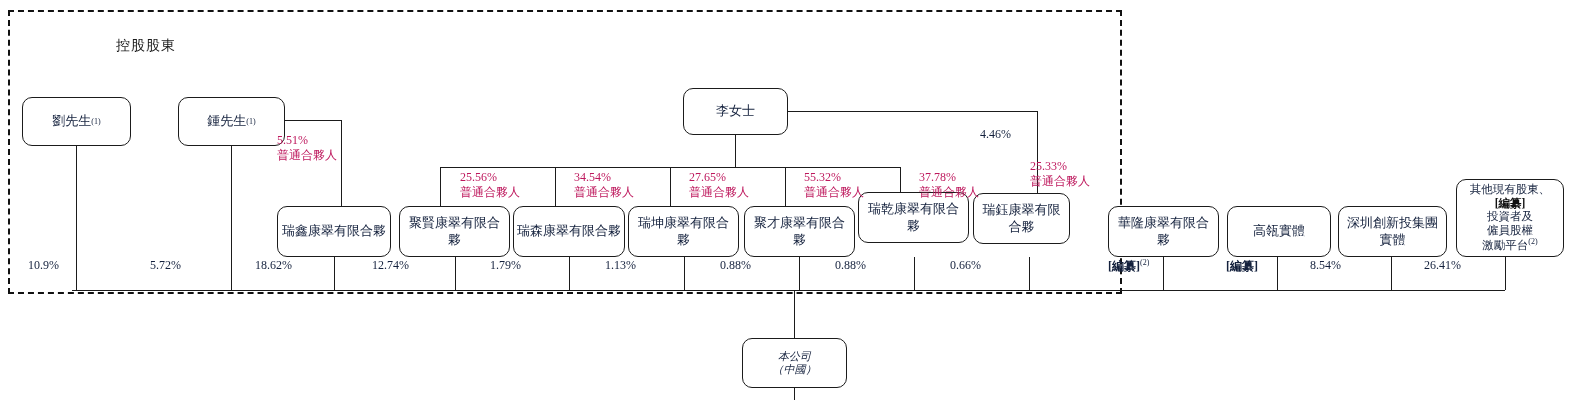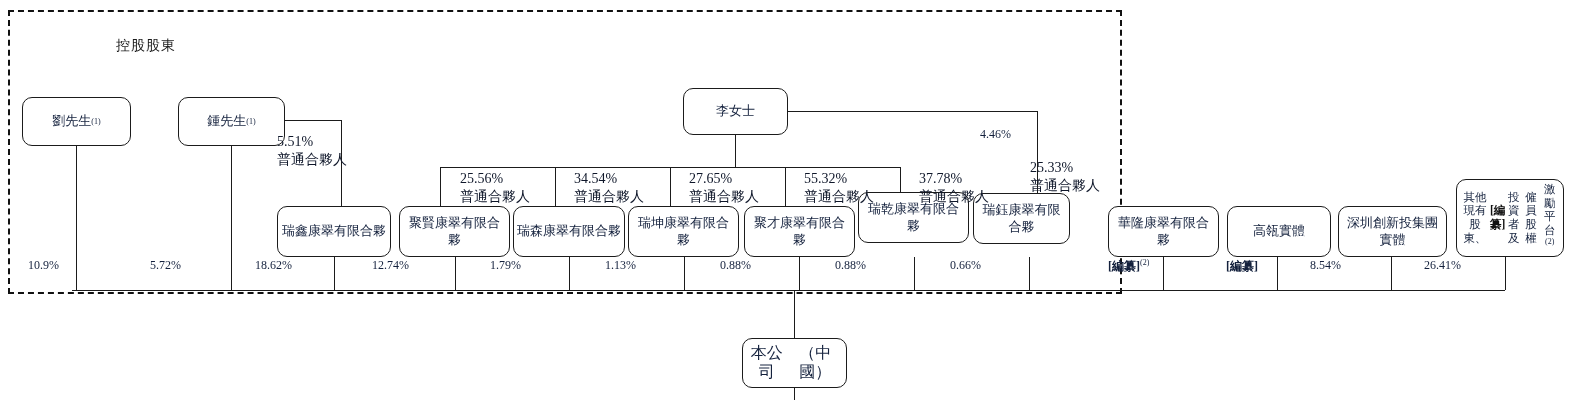--- a/index.html
+++ b/index.html
@@ -40,21 +40,21 @@
     align-items:center;
     justify-content:center;
     text-align:center;
     font-size:13px;
     line-height:1.25;
     padding:2px 3px;
     color:#14213d;
     z-index:3;
   }
   .node.multiline{
-    flex-direction:row;
+    flex-direction:column;
     font-size:11.5px;
     line-height:1.18;
   }
   .node .sup{font-size:8px;vertical-align:super;}
   .node .redact{font-weight:bold;color:#111;}
   
   .vline{
     position:absolute;
     width:0;
     border-left:1.4px solid #1b1b1b;
@@ -71,24 +71,24 @@
     position:absolute;
     font-size:12px;
     white-space:nowrap;
     color:#14213d;
     z-index:4;
     background:transparent;
   }
   .pct.right{text-align:left;}
   .cap{
     position:absolute;
-    font-size:14px;
+    font-size:12px;
     line-height:1.25;
     white-space:nowrap;
-    color:#0f172a;
+    color:#be185d;
     z-index:4;
   }
   .cap .ln2{display:block;}
   .redact-lbl{font-weight:bold;}
   .sup{font-size:8px;vertical-align:super;}
 </style>
 </head>
 <body>
 
 <div id="canvas">
@@ -142,21 +142,21 @@
     <span>深圳創新投集團實體</span>
   </div>
   <div class="node multiline" style="left:1456px; top:179px; width:108px; height:78px;">
     <span>其他現有股東、</span>
     <span class="redact">[編纂]</span>
     <span>投資者及</span>
     <span>僱員股權</span>
     <span><span>激勵平台</span><span class="sup">(2)</span></span>
   </div>
 
-  <div class="node multiline" style="left:742px; top:338px; width:105px; height:50px; font-size:16px;">
+  <div class="node multiline" style="left:742px; top:338px; width:105px; height:50px; font-size:11px;font-style:italic;">
     <span>本公司</span>
     <span>（中國）</span>
   </div>
 
   <div class="hline" style="left:285px; top:120px; width:57px;"></div>
   <div class="vline" style="left:341px; top:120px; height:86px;"></div>
   <div class="cap" style="left:277px; top:133px;">
     <span>5.51%</span><span class="ln2">普通合夥人</span>
   </div>
 

